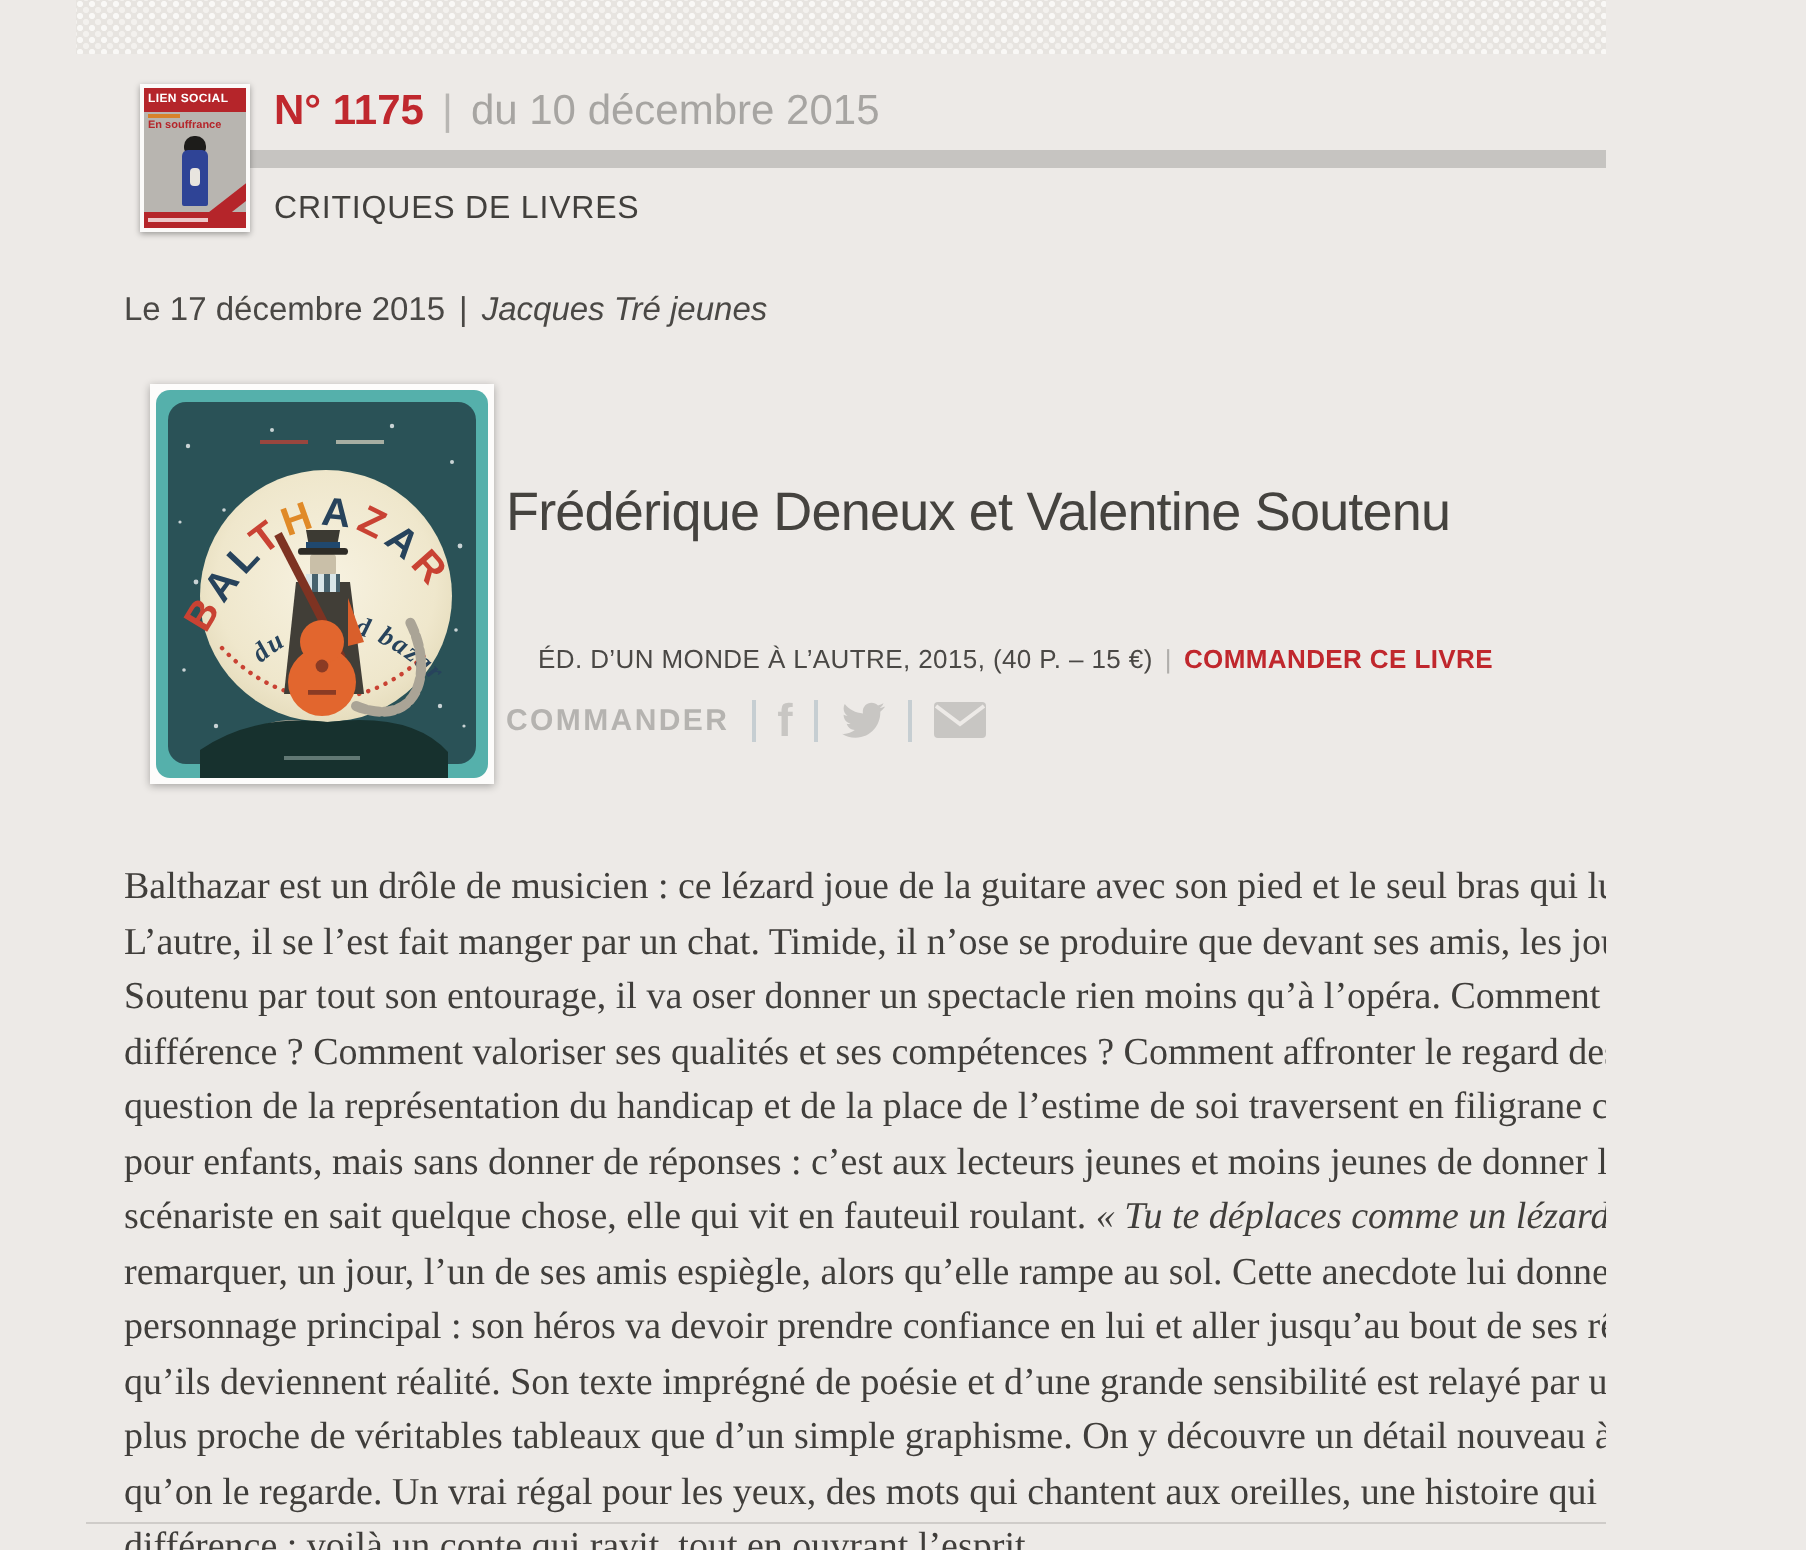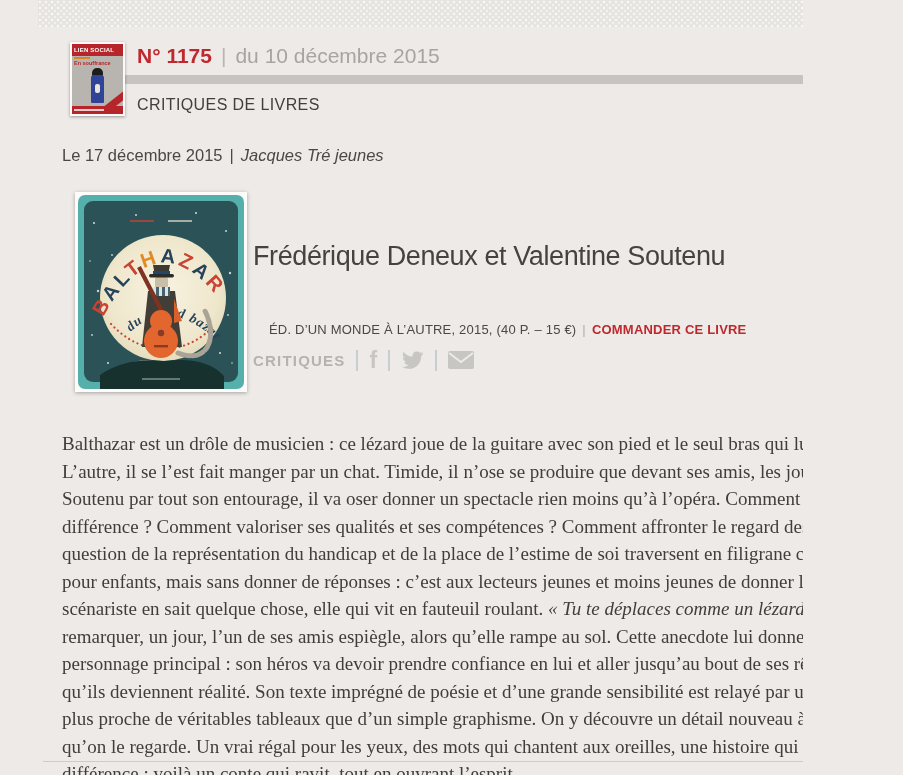--- a/index.html
+++ b/index.html
@@ -177,21 +177,21 @@
     </svg>
   </div>
 
   <div class="book-authors">Frédérique Deneux et Valentine Soutenu</div>
 
   <div class="pub-line">
     <span>ÉD. D’UN MONDE À L’AUTRE, 2015, (40 P. – 15 €)</span><span class="sep">|</span><a class="order-link">COMMANDER CE LIVRE</a>
   </div>
 
   <div class="share-row">
-    <span class="share-label">CRITIQUES</span>
+    <span class="share-label">COMMANDER</span>
     <span class="share-sep"></span>
     <span class="fb-glyph share-icon">f</span>
     <span class="share-sep"></span>
     <span class="share-icon">
       <svg width="23" height="19" viewBox="0 0 24 20" fill="#c8c6c3">
         <path d="M23.4 2.4c-.8.4-1.7.6-2.6.8.9-.6 1.6-1.5 2-2.5-.9.5-1.9.9-2.9 1.1C19 .9 17.8.4 16.5.4c-2.6 0-4.6 2.1-4.6 4.6 0 .4 0 .7.1 1-3.9-.2-7.3-2-9.6-4.9-.4.7-.6 1.5-.6 2.3 0 1.6.8 3 2.1 3.9-.8 0-1.5-.2-2.1-.6v.1c0 2.3 1.6 4.1 3.7 4.6-.4.1-.8.2-1.2.2-.3 0-.6 0-.9-.1.6 1.9 2.3 3.2 4.3 3.3-1.6 1.2-3.6 2-5.7 2-.4 0-.7 0-1.1-.1 2 1.3 4.5 2.1 7.1 2.1 8.5 0 13.1-7 13.1-13.1v-.6c.9-.7 1.7-1.5 2.3-2.3z"></path>
       </svg>
     </span>
     <span class="share-sep"></span>
     <span class="share-icon">

